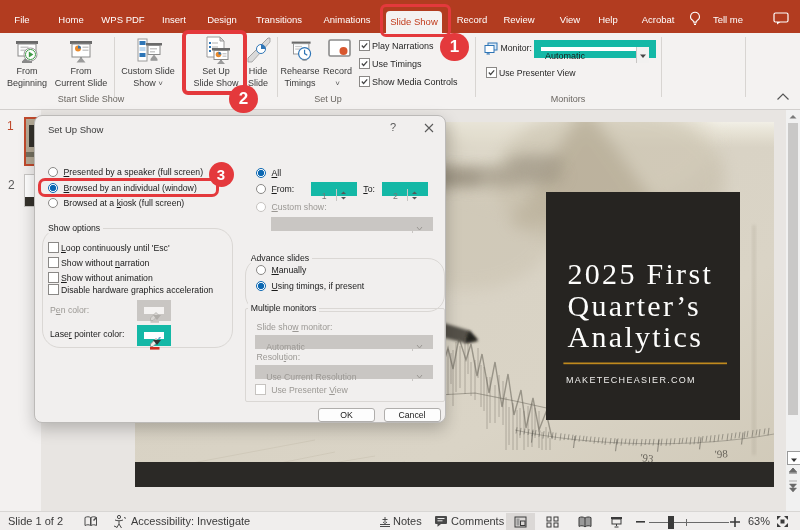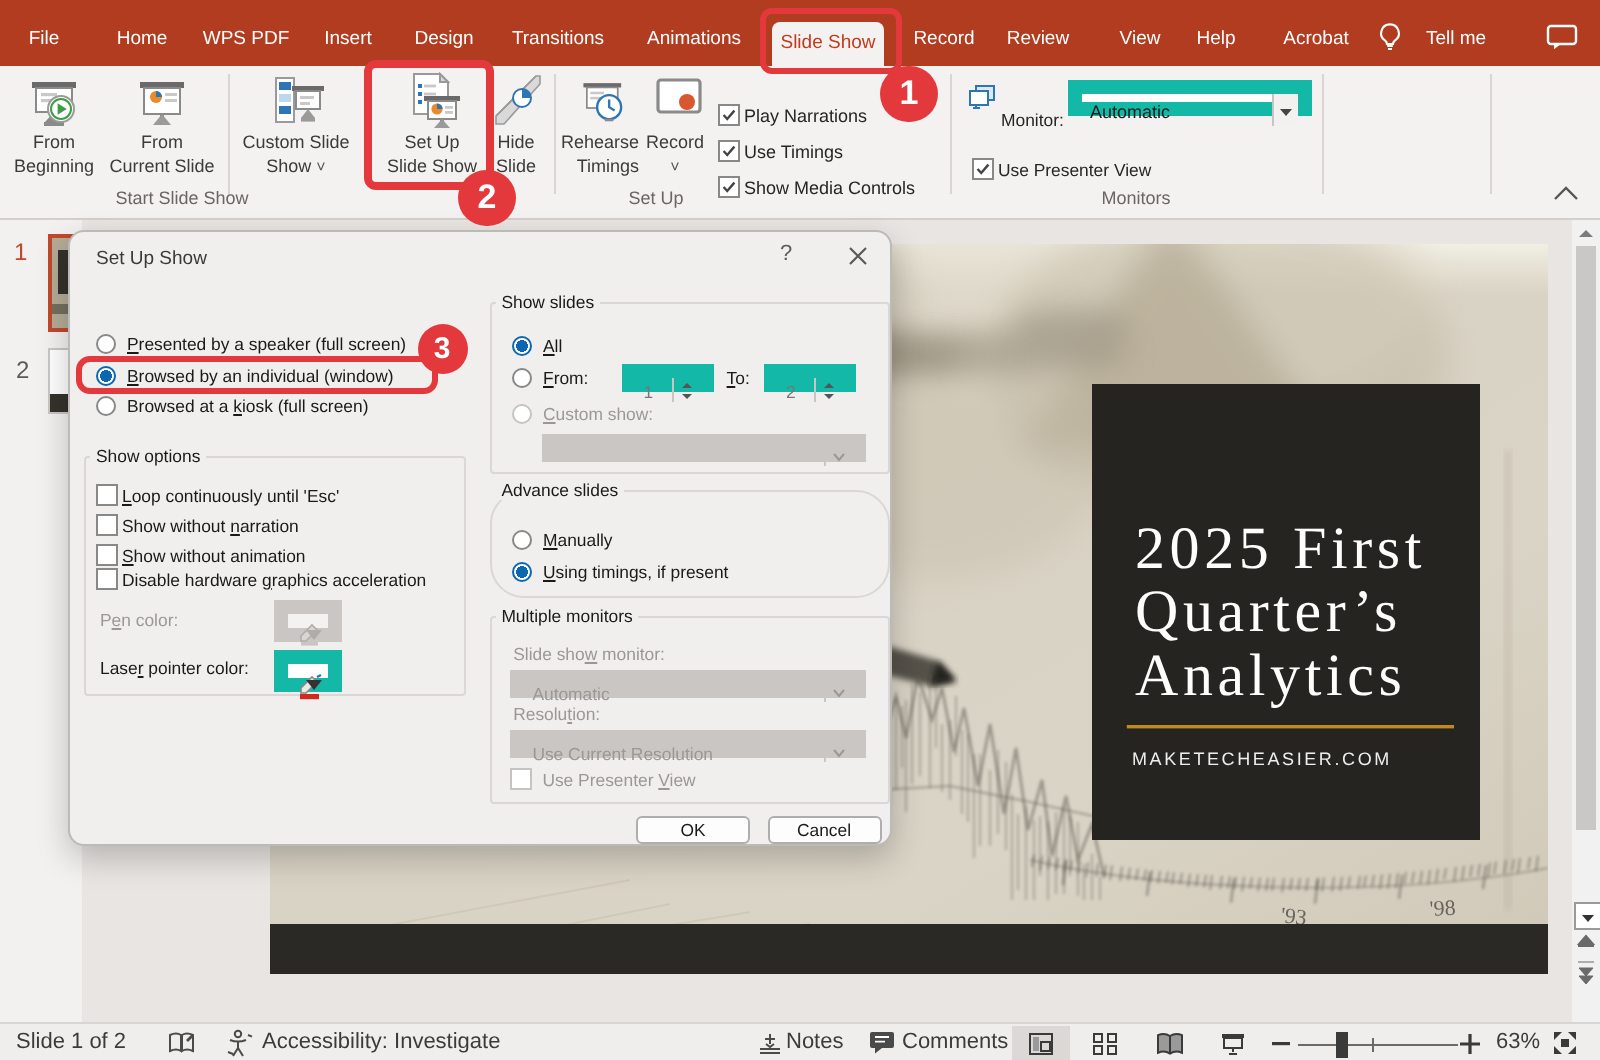--- a/index.html
+++ b/index.html
@@ -9,21 +9,21 @@
   #titlebar{left:0;top:0;width:800px;height:33px;background:#b23c20;}
   .tab{position:absolute;top:14px;transform:translateX(-50%);font-size:9.5px;color:#fff;white-space:nowrap;}
   #tab-active{position:absolute;left:386px;top:11px;width:56px;height:22px;background:#f4f2f1;border-radius:4px 4px 0 0;}
   #tab-active span{position:absolute;left:50%;top:4.5px;transform:translateX(-50%);font-size:9.5px;color:#c23b1c;white-space:nowrap;}
   
   #ribbon{left:0;top:33px;width:800px;height:77px;background:#f4f2f1;border-bottom:1px solid #d2cfcd;box-sizing:border-box;}
   .rsep{position:absolute;width:1px;background:#d8d5d2;top:4px;height:60px;}
   .rlabel{position:absolute;font-size:9px;color:#3b3b3b;text-align:center;transform:translateX(-50%);white-space:nowrap;top:33px;line-height:11.5px;}
   .glabel{position:absolute;font-size:9px;color:#6a6661;transform:translateX(-50%);top:61px;white-space:nowrap;}
   .ricon{position:absolute;}
-  .rcheck{position:absolute;font-size:9px;color:#262626;white-space:nowrap;margin-top:12px;}
+  .rcheck{position:absolute;font-size:9px;color:#262626;white-space:nowrap;}
   .cbox{display:inline-block;width:9px;height:9px;background:#fff;border:1px solid #8a8886;vertical-align:-2px;margin-right:2px;position:relative;}
   .cbox svg{position:absolute;left:0;top:0;}
   
   #mainarea{left:0;top:110px;width:800px;height:401px;background:#e8e5e2;}
   #thumbpanel{left:0;top:110px;width:41px;height:401px;background:#f3f1f0;}
   
   #dialog{left:34px;top:115px;width:412px;height:308px;background:#f1efee;border:1px solid #bcbab8;border-radius:8px;box-shadow:0 6px 16px rgba(0,0,0,.22);box-sizing:border-box;z-index:20;}
   #dialog .t{position:absolute;font-size:9.5px;color:#3a3a3a;left:13px;top:8px;}
   .gbox{position:absolute;border:1px solid #dad7d4;border-radius:2px;}
   .gcap{position:absolute;font-size:8.7px;color:#1a1a1a;background:#f1efee;padding:0 3px;top:-6px;left:2px;white-space:nowrap;}
@@ -145,21 +145,21 @@
   <svg class="ricon" style="left:288.8px;top:6.3px;" width="26" height="24" viewBox="0 0 28 28">
     <rect x="2" y="3" width="22" height="2.5" fill="#6a6a6a"></rect>
     <rect x="4" y="5.5" width="18" height="12" fill="#fff" stroke="#8a8a8a"></rect>
     <rect x="6" y="8" width="8" height="1.5" fill="#c9c9c9"></rect>
     <rect x="6" y="11" width="6" height="1.5" fill="#c9c9c9"></rect>
     <rect x="12" y="17.5" width="2" height="3" fill="#8a8a8a"></rect>
     <circle cx="17" cy="17" r="7" fill="#fff" stroke="#2e75b6" stroke-width="1.4"></circle>
     <path d="M17 12.5V17l3.2 2" stroke="#2e75b6" stroke-width="1.4" fill="none"></path>
     <path d="M14.5 24.5h5" stroke="#8a8a8a" stroke-width="1.5"></path>
   </svg>
-  <div class="rlabel" style="left:300px;text-align:right;">Rehearse<br>Timings</div>
+  <div class="rlabel" style="left:300px;">Rehearse<br>Timings</div>
 
   <svg class="ricon" style="left:327.5px;top:6.3px;" width="23" height="21" viewBox="0 0 23 21">
     <rect x="1" y="1" width="21" height="16" rx="1.5" fill="#fff" stroke="#8a8a8a" stroke-width="1.6"></rect>
     <circle cx="15.5" cy="12" r="4" fill="#d8572e"></circle>
   </svg>
   <div class="rlabel" style="left:337.5px;">Record<br><span style="font-size:8px;color:#555;">˅</span></div>
 
   <div class="rcheck" style="left:359px;top:7px;"><span class="cbox"><svg width="9" height="9" viewBox="0 0 9 9">
           <path d="M1.8 4.5l1.8 2 3.6-4.2" stroke="#444" stroke-width="1.2" fill="none"></path>
         </svg></span>Play Narrations</div>
@@ -298,21 +298,21 @@
   <div class="t">Set Up Show</div>
   <div class="abs" style="left:355px;top:5px;font-size:11px;color:#5a5a5a;">?</div>
   <svg class="abs" style="left:389px;top:7px;" width="10" height="10" viewBox="0 0 10 10">
       <path d="M1 1l8 8M9 1l-8 8" stroke="#5a5a5a" stroke-width="1.1"></path>
     </svg>
 
   <div class="drow" style="left:13px;top:50.8px;"><span class="radio"></span><span class="u">P</span>resented by a speaker (full screen)</div>
   <div class="drow" style="left:13px;top:66.5px;"><span class="radio on"></span><span class="u">B</span>rowsed by an individual (window)</div>
   <div class="drow" style="left:13px;top:82px;"><span class="radio"></span>Browsed at a <span class="u">k</span>iosk (full screen)</div>
 
-  <div class="gbox" style="left:7px;top:112px;width:189px;height:118px;">
+  <div class="gbox" style="left:7px;top:112px;width:189px;height:118px;border-radius:18px;">
       <div class="gcap">Show options</div>
     </div>
   <div class="drow" style="left:13px;top:125.7px;"><span class="cbox"></span><span class="u">L</span>oop continuously until 'Esc'</div>
   <div class="drow" style="left:13px;top:140.8px;"><span class="cbox"></span>Show without <span class="u">n</span>arration</div>
   <div class="drow" style="left:13px;top:155.9px;"><span class="cbox"></span><span class="u">S</span>how without animation</div>
   <div class="drow" style="left:13px;top:168px;"><span class="cbox"></span>Disable hardware <span class="u">g</span>raphics acceleration</div>
   <div class="drow dis" style="left:15px;top:189.1px;">P<span class="u">e</span>n color:</div>
   <div class="combo dis2" style="left:102.3px;top:183.5px;width:34px;height:21px;">
     <svg width="15" height="15" viewBox="0 0 15 15" style="margin:2.5px 0 0 3px;">
         <path d="M3.5 9l5.5-5.5 2.5 2.5-5.5 5.5H3.5z" fill="#d8d5d2" stroke="#b0ada9" stroke-width=".8"></path>
@@ -327,23 +327,20 @@
     <svg width="15" height="15" viewBox="0 0 15 15" style="margin:2.5px 0 0 3px;">
         <path d="M3.5 9l5.5-5.5 2.5 2.5-5.5 5.5H3.5z" fill="#eceae8" stroke="#8a8886" stroke-width=".8"></path>
         <path d="M11.5 3.5l2-1" stroke="#2e75b6" stroke-width="1.2"></path>
         <rect x="3" y="12" width="9.5" height="2.6" fill="#d02a1e"></rect>
       </svg>
     <svg width="8" height="6" viewBox="0 0 8 6" style="position:absolute;right:3px;top:8px;">
         <path d="M0 0h8L4 5z" fill="#333"></path>
       </svg>
   </div>
 
-  <div class="gbox" style="left:209.7px;top:35px;width:198px;height:84px;">
-      <div class="gcap">Show slides</div>
-    </div>
   <div class="drow" style="left:221px;top:52px;"><span class="radio on"></span><span class="u">A</span>ll</div>
   <div class="drow" style="left:221px;top:68px;"><span class="radio"></span><span class="u">F</span>rom:</div>
   <div class="combo" style="left:275.8px;top:65.5px;width:46.2px;height:14.5px;">
       <span style="position:absolute;left:4px;top:2px;color:#777;">1</span>
     <span style="position:absolute;right:0;top:0;width:13px;height:12.5px;border-left:1px solid #c8c6c4;"><svg width="13" height="13" viewBox="0 0 13 13">
           <path d="M4 5L6.5 2.5 9 5z" fill="#555"></path>
           <path d="M4 8L6.5 10.5 9 8z" fill="#555"></path>
         </svg></span>
     </div>
   <div class="drow" style="left:328.3px;top:68px;"><span class="u">T</span>o:</div>
@@ -354,21 +351,21 @@
           <path d="M4 8L6.5 10.5 9 8z" fill="#555"></path>
         </svg></span>
     </div>
   <div class="drow dis" style="left:221px;top:86px;"><span class="radio doff"></span><span class="u">C</span>ustom show:</div>
   <div class="combo dis2" style="left:236px;top:100.9px;width:161.6px;height:11px;">
     <span style="position:absolute;right:0;top:0;width:13px;height:9px;border-left:1px solid #c9c6c3;"><svg width="13" height="9" viewBox="0 0 13 9">
           <path d="M4 3l2.5 3L9 3" stroke="#9b9894" fill="none"></path>
         </svg></span>
     </div>
 
-  <div class="gbox" style="left:209.7px;top:129px;width:198px;height:52px;border-radius:17px;">
+  <div class="gbox" style="left:209.7px;top:142px;width:198px;height:52px;border-radius:17px;">
       <div class="gcap">Advance slides</div>
     </div>
   <div class="drow" style="left:221px;top:148.8px;"><span class="radio"></span><span class="u">M</span>anually</div>
   <div class="drow" style="left:221px;top:164.6px;"><span class="radio on"></span><span class="u">U</span>sing timings, if present</div>
 
   <div class="gbox" style="left:209.7px;top:191.9px;width:198px;height:92px;">
       <div class="gcap">Multiple monitors</div>
     </div>
   <div class="drow dis" style="left:221.6px;top:206px;">Slide sho<span class="u">w</span> monitor:</div>
   <div class="combo dis2" style="left:220.2px;top:218.8px;width:178px;height:11.3px;">

